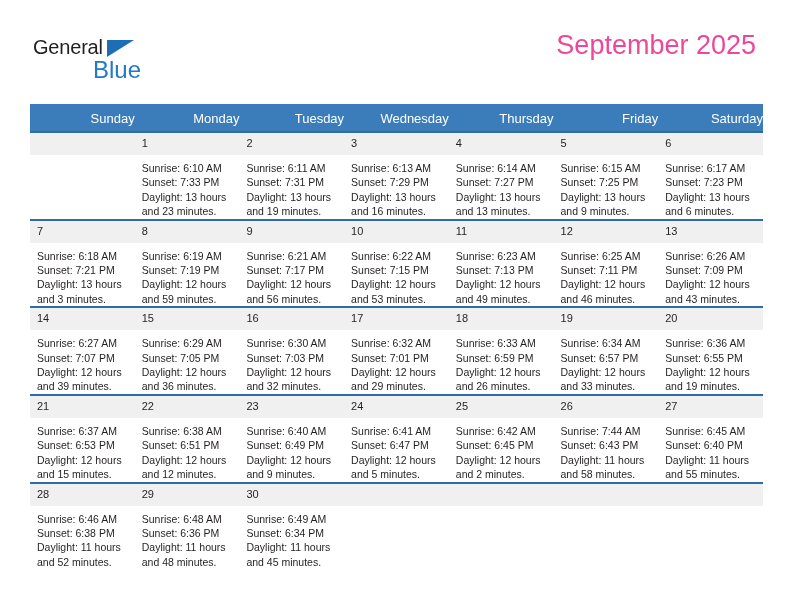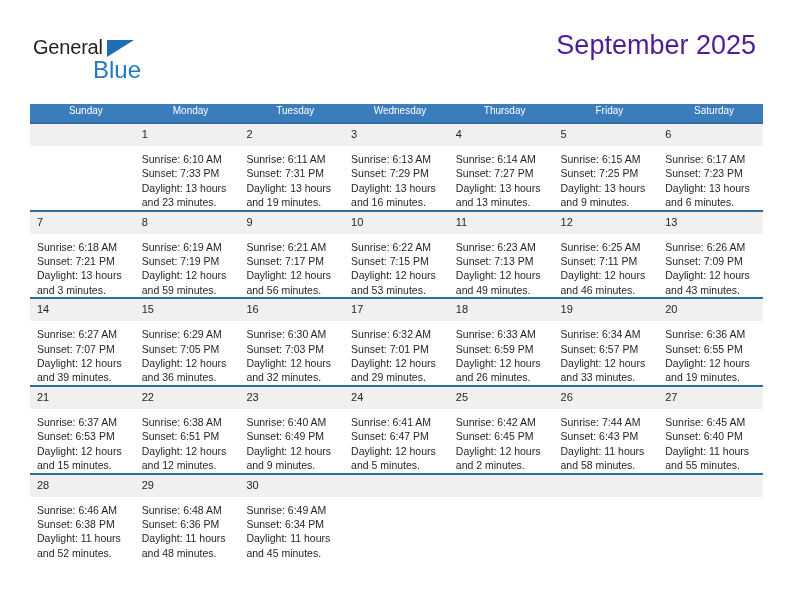--- a/index.html
+++ b/index.html
@@ -61,21 +61,21 @@
     font-size: 24px;
     color: #2279c4;
     font-family: "Liberation Sans", sans-serif;
   }
   .title {
     position: absolute;
     right: 36px;
     top: 30px;
     font-size: 27px;
     font-weight: normal;
-    color: #4c1d95;
+    color: #ec4899;
     text-align: right;
     white-space: nowrap;
   }
   .subtitle {
     position: absolute;
     right: 36px;
     top: 76px;
     font-size: 13.5px;
     color: #231f20;
     text-align: right;
@@ -87,24 +87,24 @@
     position: absolute;
     left: 30px;
     top: 104px;
     width: 733px;
     border-collapse: collapse;
     table-layout: fixed;
   }
   .calendar th {
     background: #3a7dba;
     color: #ffffff;
-    font-size: 10px;
+    font-size: 13px;
     font-weight: normal;
-    text-align: center;
-    padding: 0 0 5px 7px;
+    text-align: right;
+    padding: 7px 0 5px 7px;
     height: 13px;
     border: none;
   }
   .calendar td {
     vertical-align: top;
     padding: 0;
     border-top: 2px solid #2e6da4;
     height: 82px;
     background: #ffffff;
   }

